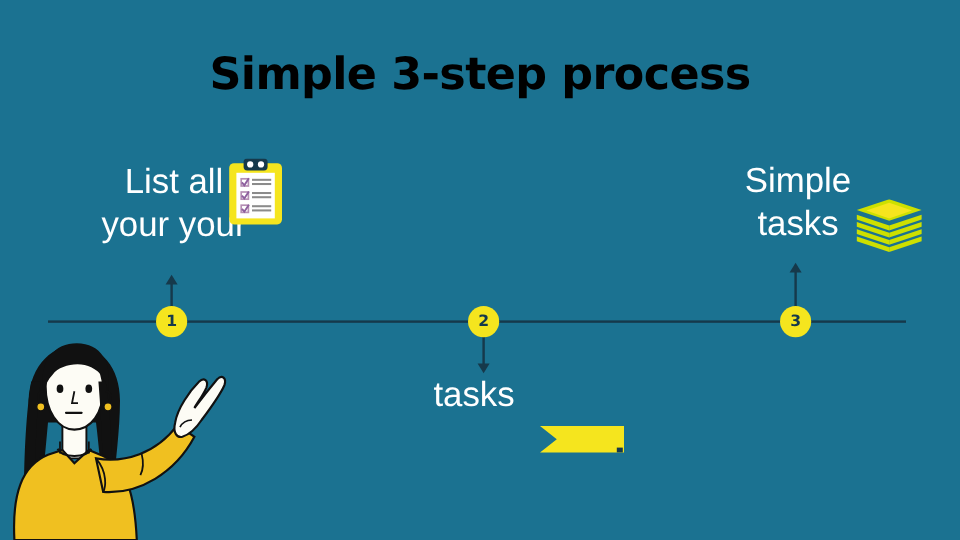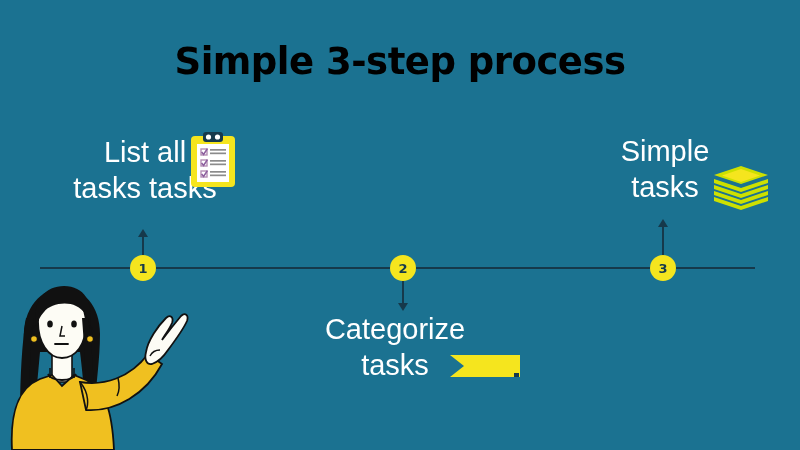--- a/index.html
+++ b/index.html
@@ -167,21 +167,21 @@
 <body>
 
 <div id="slide">
 
   <div id="title">Simple 3-step process</div>
 
   <div id="timeline-line"></div>
 
   <div id="label-1" class="step-label">
     <span class="step-line">List all</span>
-    <span class="step-line">tasks tasks</span>
+    <span class="step-line">your your</span>
   </div>
 
   <svg id="icon-clipboard" viewBox="0 0 46 56">
     <rect x="1" y="4" width="44" height="51" rx="4" fill="#f5e51e"></rect>
     <rect x="7" y="12" width="32" height="38" fill="#ffffff"></rect>
     <rect x="13" y="0" width="20" height="10" rx="3" fill="#16394b"></rect>
     <circle cx="18.5" cy="5" r="2.6" fill="#ffffff"></circle>
     <circle cx="27.5" cy="5" r="2.6" fill="#ffffff"></circle>
     <rect x="11" y="17" width="6" height="6" fill="none" stroke="#b58fb5" stroke-width="1.4"></rect>
     <path d="M11.6 20 L13.6 22.4 L17.4 16.6" fill="none" stroke="#8d5f9e" stroke-width="1.6"></path>
@@ -199,21 +199,20 @@
 
   <div id="connector-1" class="connector"></div>
   <div id="arrowhead-1" class="arrow-head arrow-up"></div>
   <div id="marker-1" class="step-marker">1</div>
 
   <div id="marker-2" class="step-marker">2</div>
   <div id="connector-2" class="connector"></div>
   <div id="arrowhead-2" class="arrow-head arrow-down"></div>
 
   <div id="label-2" class="step-label">
-    <span class="step-line">Categorize</span>
     <span class="step-line">tasks</span>
   </div>
 
   <svg id="icon-tag" viewBox="0 0 72 28">
     <path d="M0 3 L70 3 L70 25 L0 25 L14 14 Z" fill="#f5e51e"></path>
     <rect x="64" y="21" width="5" height="4" fill="#16394b"></rect>
   </svg>
 
   <div id="label-3" class="step-label">
     <span class="step-line">Simple</span>

